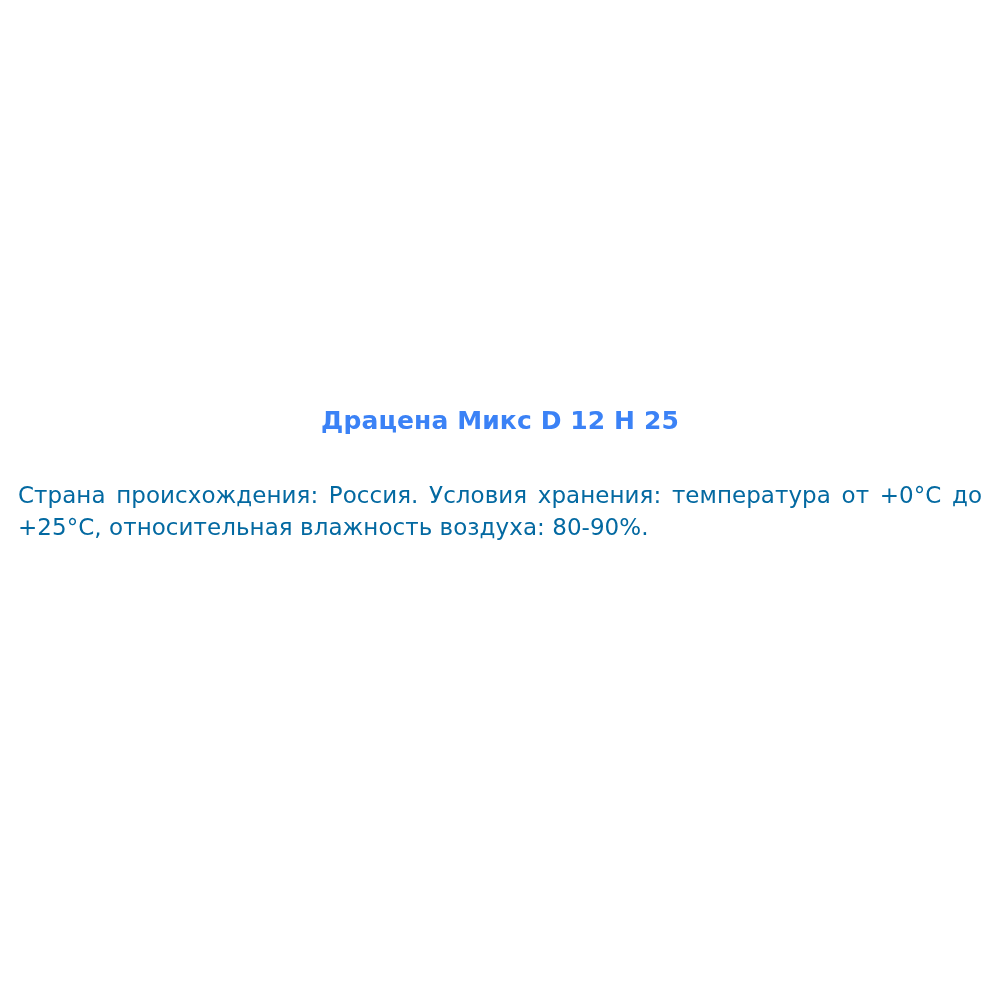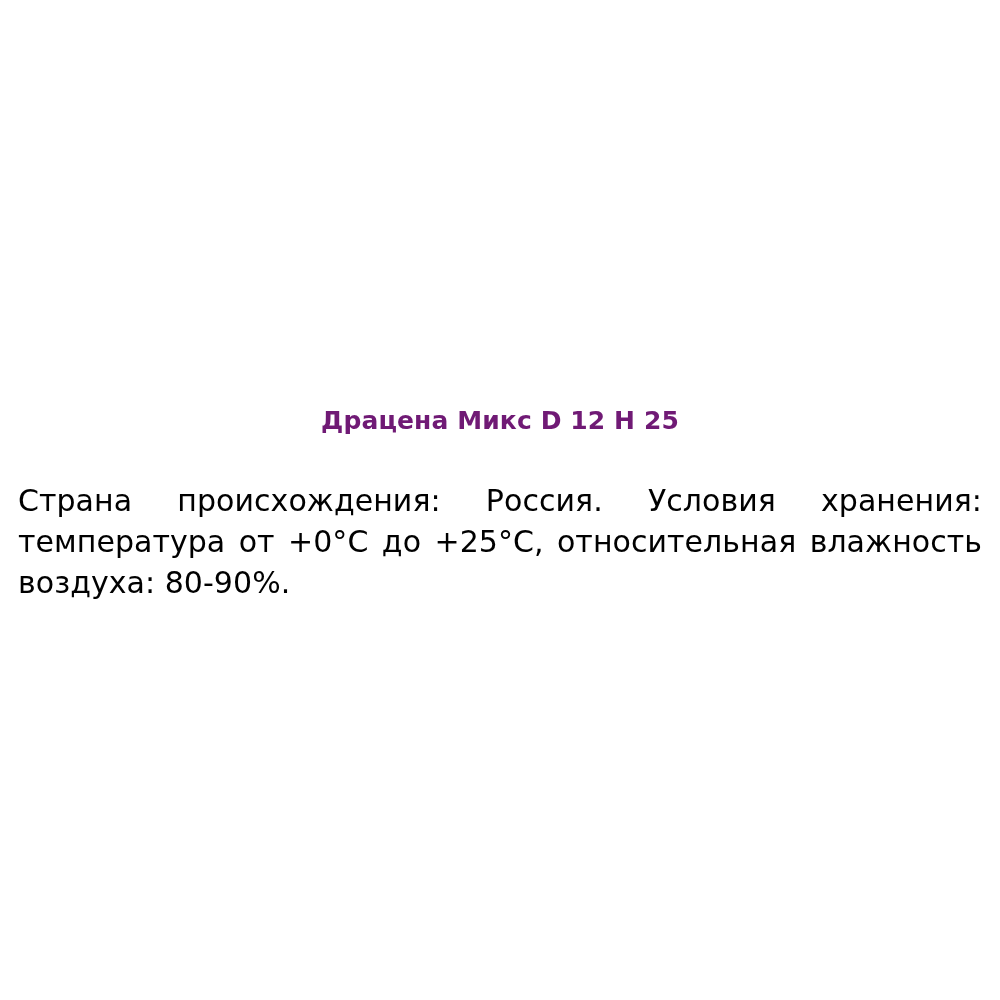--- a/index.html
+++ b/index.html
@@ -31,31 +31,31 @@
     box-sizing: border-box;
   }
 
   .product-title {
     font-size: 25px;
     font-weight: bold;
     text-align: center;
     letter-spacing: 0.1px;
     line-height: 1.25;
     margin: 0 0 44px 0;
-    color: #701a75;
+    color: #3b82f6;
   }
 
   .product-description {
-    font-size: 30px;
+    font-size: 23px;
     font-weight: normal;
     text-align: justify;
     text-align-last: left;
     line-height: 1.37;
     margin: 0;
-    color: #000000;
+    color: #0369a1;
     letter-spacing: 0.05px;
   }
 </style>
 </head>
 <body>
 
 <div class="page">
   <div class="content-block">
     <h1 class="product-title">Драцена Микс D 12 H 25</h1>
     <p class="product-description">Страна происхождения: Россия. Условия хранения: температура от +0°C до +25°C, относительная влажность воздуха: 80-90%.</p>

